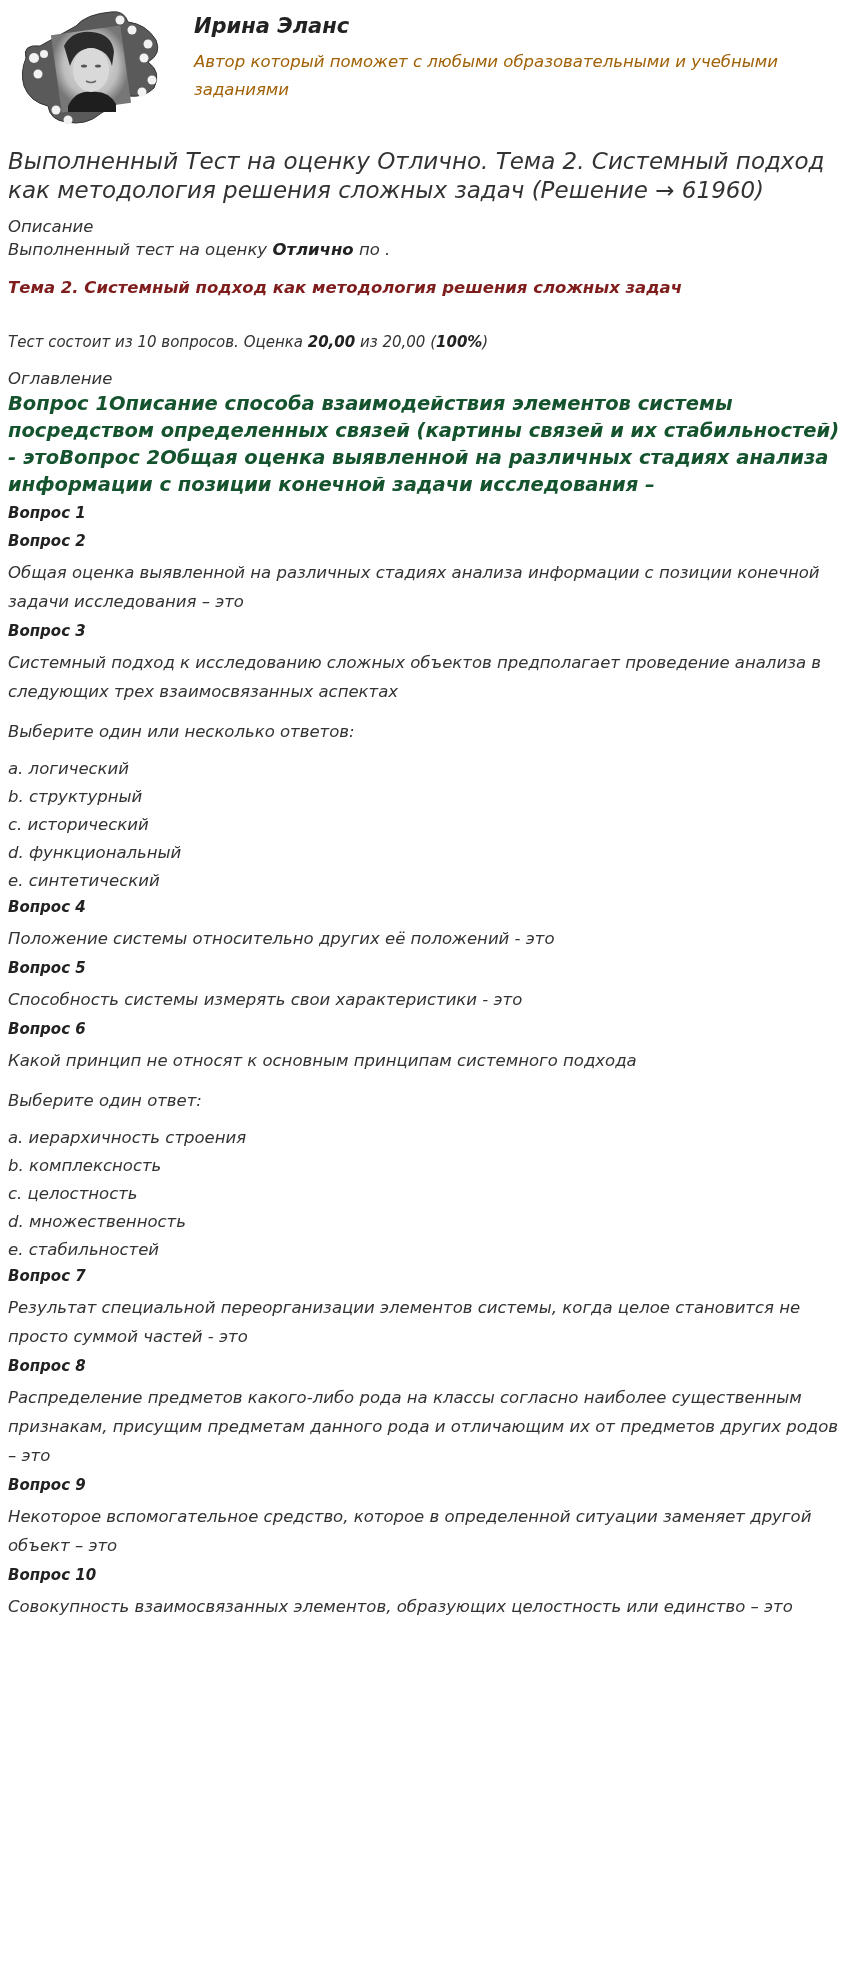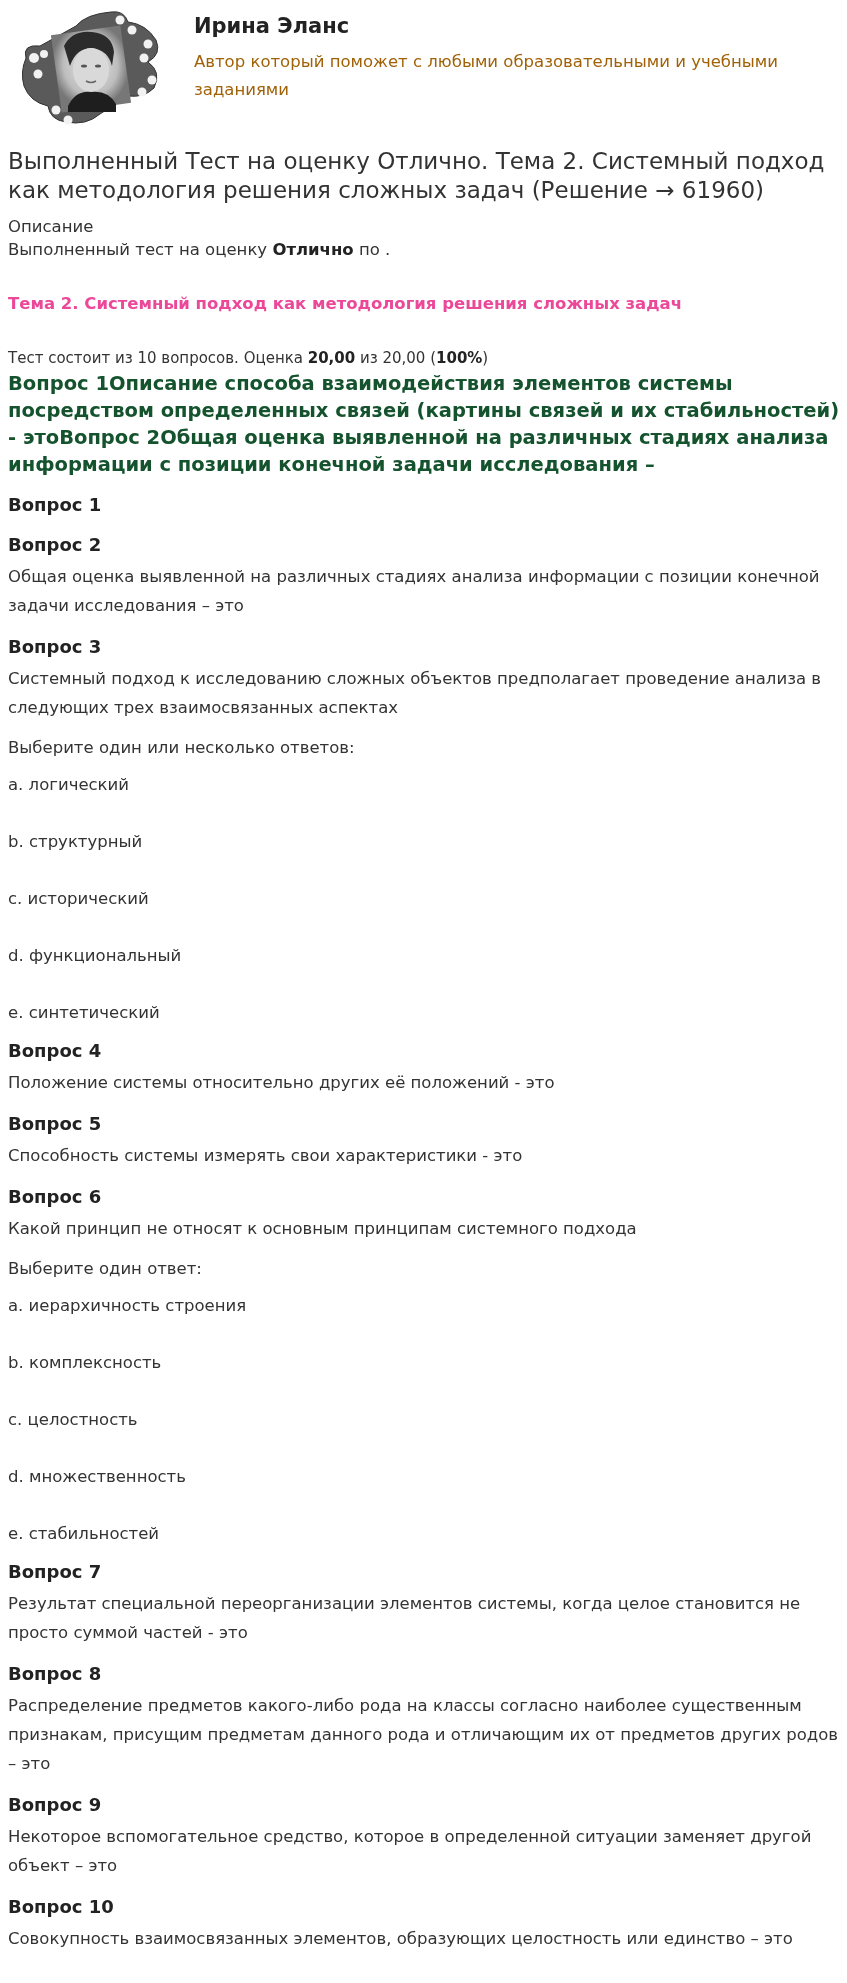--- a/index.html
+++ b/index.html
@@ -2,21 +2,21 @@
 <html><head>
   <meta charset="utf-8">
   <style>
     html, body { margin: 0; padding: 0; background: #ffffff; }
     body {
       width: 847px;
       font-family: "DejaVu Sans", sans-serif;
       color: #222222;
       -webkit-font-smoothing: antialiased;
     }
-    .page { padding: 0 3px 0 8px; position: relative; }
+    .page { padding: 0 3px 0 8px; position: relative; font-style: italic; }
 
     
     .author { position: relative; height: 128px; }
     .avatar {
       position: absolute; left: 8px; top: 6px; width: 144px; height: 120px;
     }
     .author-name {
       position: absolute; left: 186px; top: 11px;
       font-size: 21px; font-weight: bold; color: #222;
       line-height: 30px;
@@ -27,33 +27,33 @@
     }
 
     .title {
       font-size: 23px; line-height: 29px; color: #333;
       margin: 19px 0 0 0; font-weight: normal; width: 830px;
     }
     .label { font-size: 16.5px; line-height: 22px; color: #333; }
     .label.desc-label { margin-top: 11px; }
     .desc-line { font-size: 16.5px; line-height: 24px; color: #333; }
     .desc-line b { color: #222; }
-    .theme { font-size: 16.5px; font-weight: bold; color: #ec4899; margin-top: 30px; line-height: 24px; }
+    .theme { font-size: 16.5px; font-weight: bold; color: #7f1d1d; margin-top: 14px; line-height: 24px; }
     .info { font-size: 15px; color: #333; margin-top: 30px; line-height: 24px; }
     .info b { color: #222; }
     .toc-label { font-size: 16.5px; color: #333; margin-top: 14px; line-height: 22px; }
     .toc {
       font-size: 19.5px; font-weight: bold; color: #14532d; line-height: 27px;
       width: 835px; margin-top: 0;
     }
 
-    .q-title { font-size: 18px; font-weight: bold; color: #222; line-height: 26px; margin-top: 14px; }
+    .q-title { font-size: 15px; font-weight: bold; color: #222; line-height: 26px; margin-top: 2px; }
     .q-text { font-size: 16.5px; color: #333; line-height: 29px; margin-top: 4px; width: 835px; }
     .q-hint { font-size: 16.5px; color: #333; line-height: 22px; margin-top: 15px; }
-    .opt { font-size: 16.5px; color: #333; line-height: 22px; margin-top: 35px; }
+    .opt { font-size: 16.5px; color: #333; line-height: 22px; margin-top: 6px; }
     .opt:first-of-type { margin-top: 15px; }
     .options { margin-bottom: 0; }
   </style>
 </head>
 <body>
 
 <div class="page">
 
   <div class="author">
     <div class="avatar">
@@ -100,20 +100,21 @@
 
   <h1 class="title">Выполненный Тест на оценку Отлично. Тема 2. Системный подход как методология решения сложных задач (Решение → 61960)</h1>
 
   <div class="label desc-label">Описание</div>
   <div class="desc-line"><span>Выполненный тест на оценку </span><b>Отлично</b><span> по .</span></div>
 
   <div class="theme">Тема 2. Системный подход как методология решения сложных задач</div>
 
   <div class="info"><span>Тест состоит из 10 вопросов. Оценка </span><b>20,00</b><span> из 20,00 (</span><b>100%</b><span>)</span></div>
 
+  <div class="toc-label">Оглавление</div>
   <div class="toc">Вопрос 1Описание способа взаимодействия элементов системы посредством определенных связей (картины связей и их стабильностей) - этоВопрос 2Общая оценка выявленной на различных стадиях анализа информации с позиции конечной задачи исследования –</div>
 
   <div>
     <div class="q-title">Вопрос 1</div>
   </div>
 
   <div>
     <div class="q-title">Вопрос 2</div>
     <div class="q-text">Общая оценка выявленной на различных стадиях анализа информации с позиции конечной задачи исследования – это</div>
   </div>

